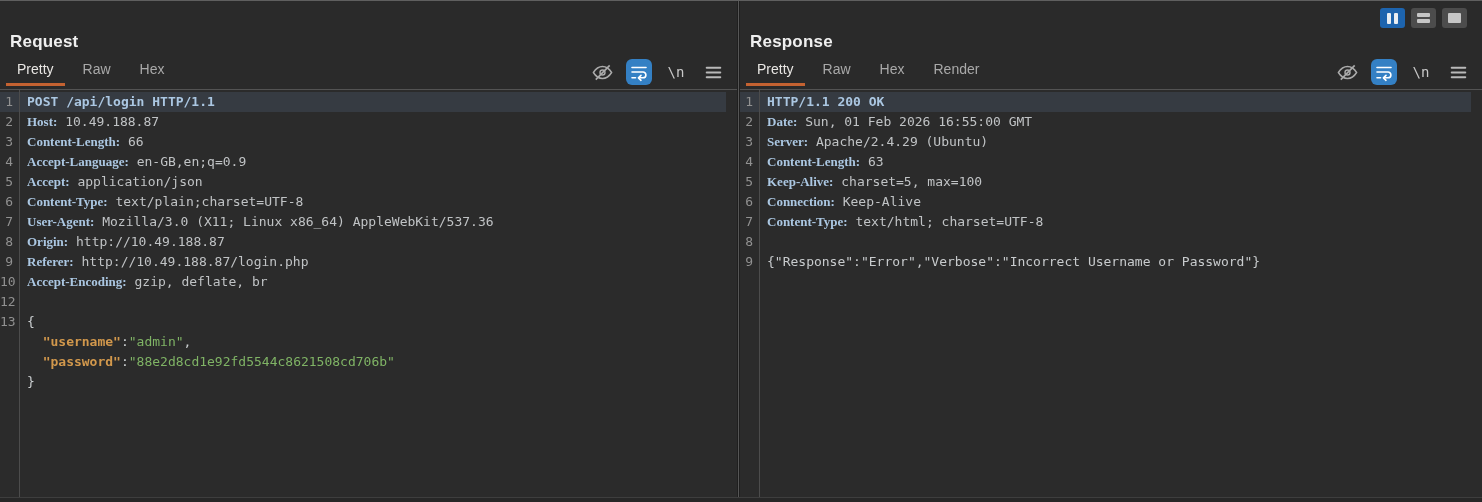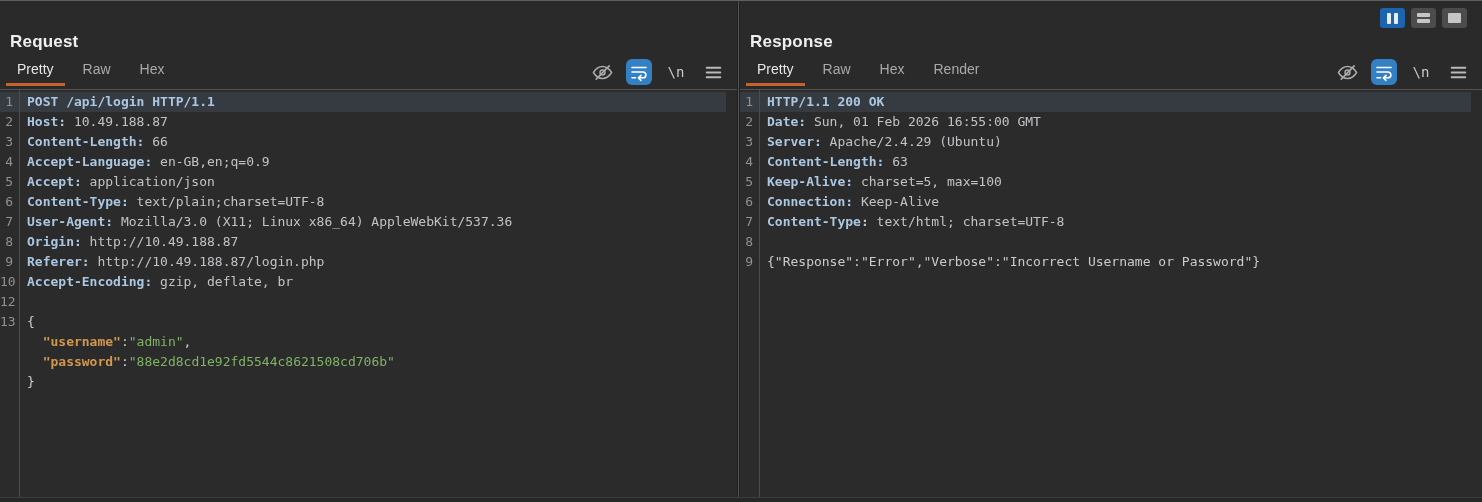--- a/index.html
+++ b/index.html
@@ -61,21 +61,21 @@
   }
   .editor::before { 
     content:""; position:absolute; left:19px; top:0; bottom:0; width:1px; background:#4c4c4c;
   }
   .row { display:flex; margin-right:11px; white-space:pre; }
   .row.hl { background:var(--selected-line-bg,#363b42); }
   .ln { flex:none; width:16px; padding-right:3px; text-align:right; color:#919191; }
   .lc { padding-left:11px; flex:1; min-width:0; }
 
   .seg-req { color:var(--header-name-blue,#abc7e2); font-weight:bold; }
-  .seg-hn  { color:var(--header-name-blue,#abc7e2); font-weight:bold; }
+  .seg-hn  { color:var(--header-name-blue,#abc7e2); font-weight:bold;font-family:Liberation Serif, serif; }
   .seg-hv  { color:#c0c3c5; }
   .seg-jk  { color:var(--json-key-orange,#d2984c); font-weight:bold; }
   .seg-js  { color:var(--json-string-green,#7fb365); }
   .seg-pu  { color:#ccd0d2; }
   .seg-pl  { color:#c8cbcd; }
 
   .bottom-strip {
     position:absolute; left:0; right:0; bottom:0; height:5px;
     background:#272727; border-top:1px solid #3e3e3e; z-index:4;
   }

